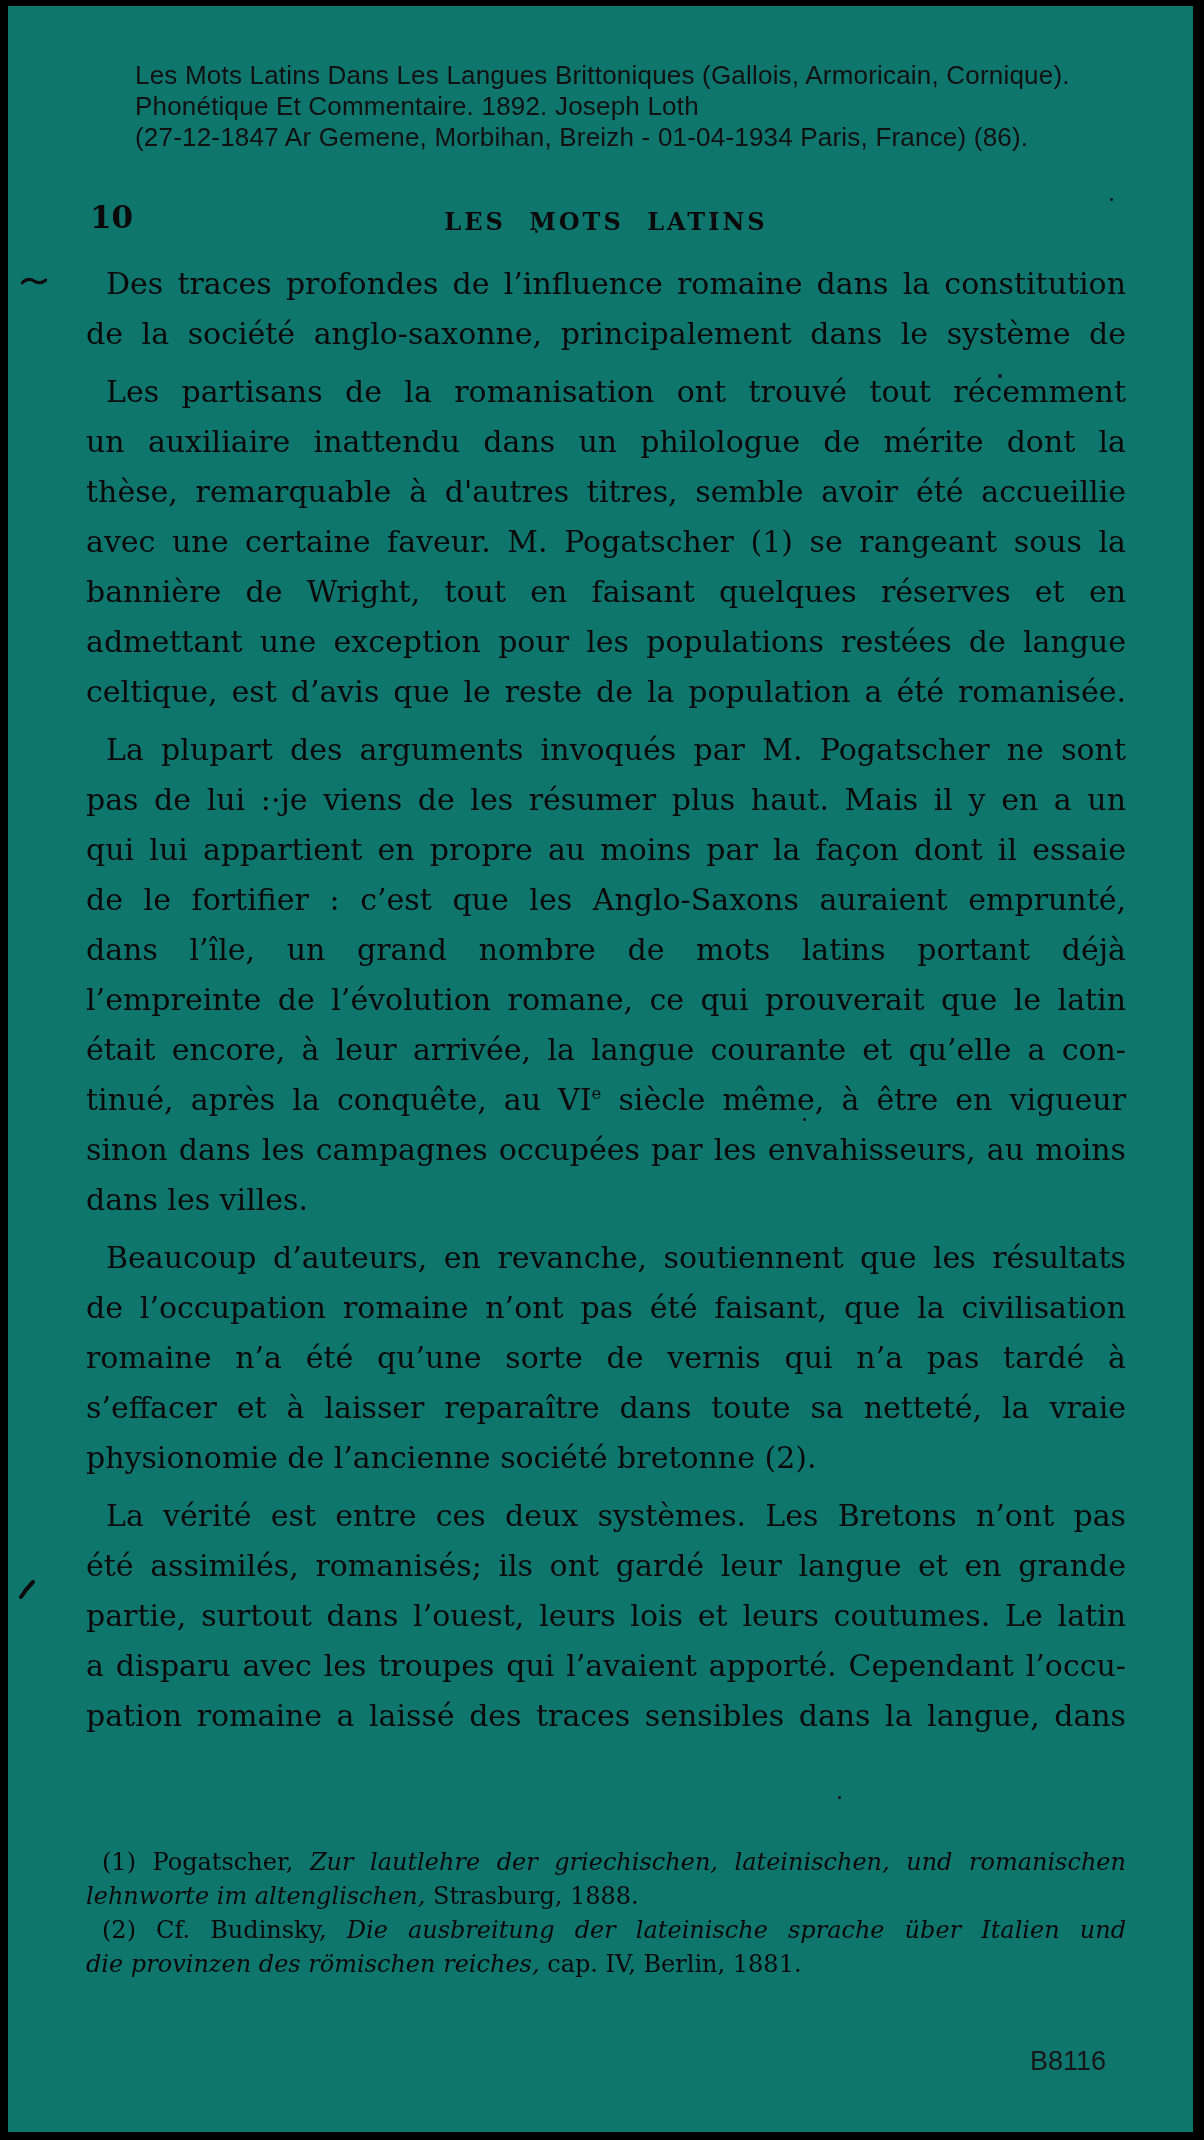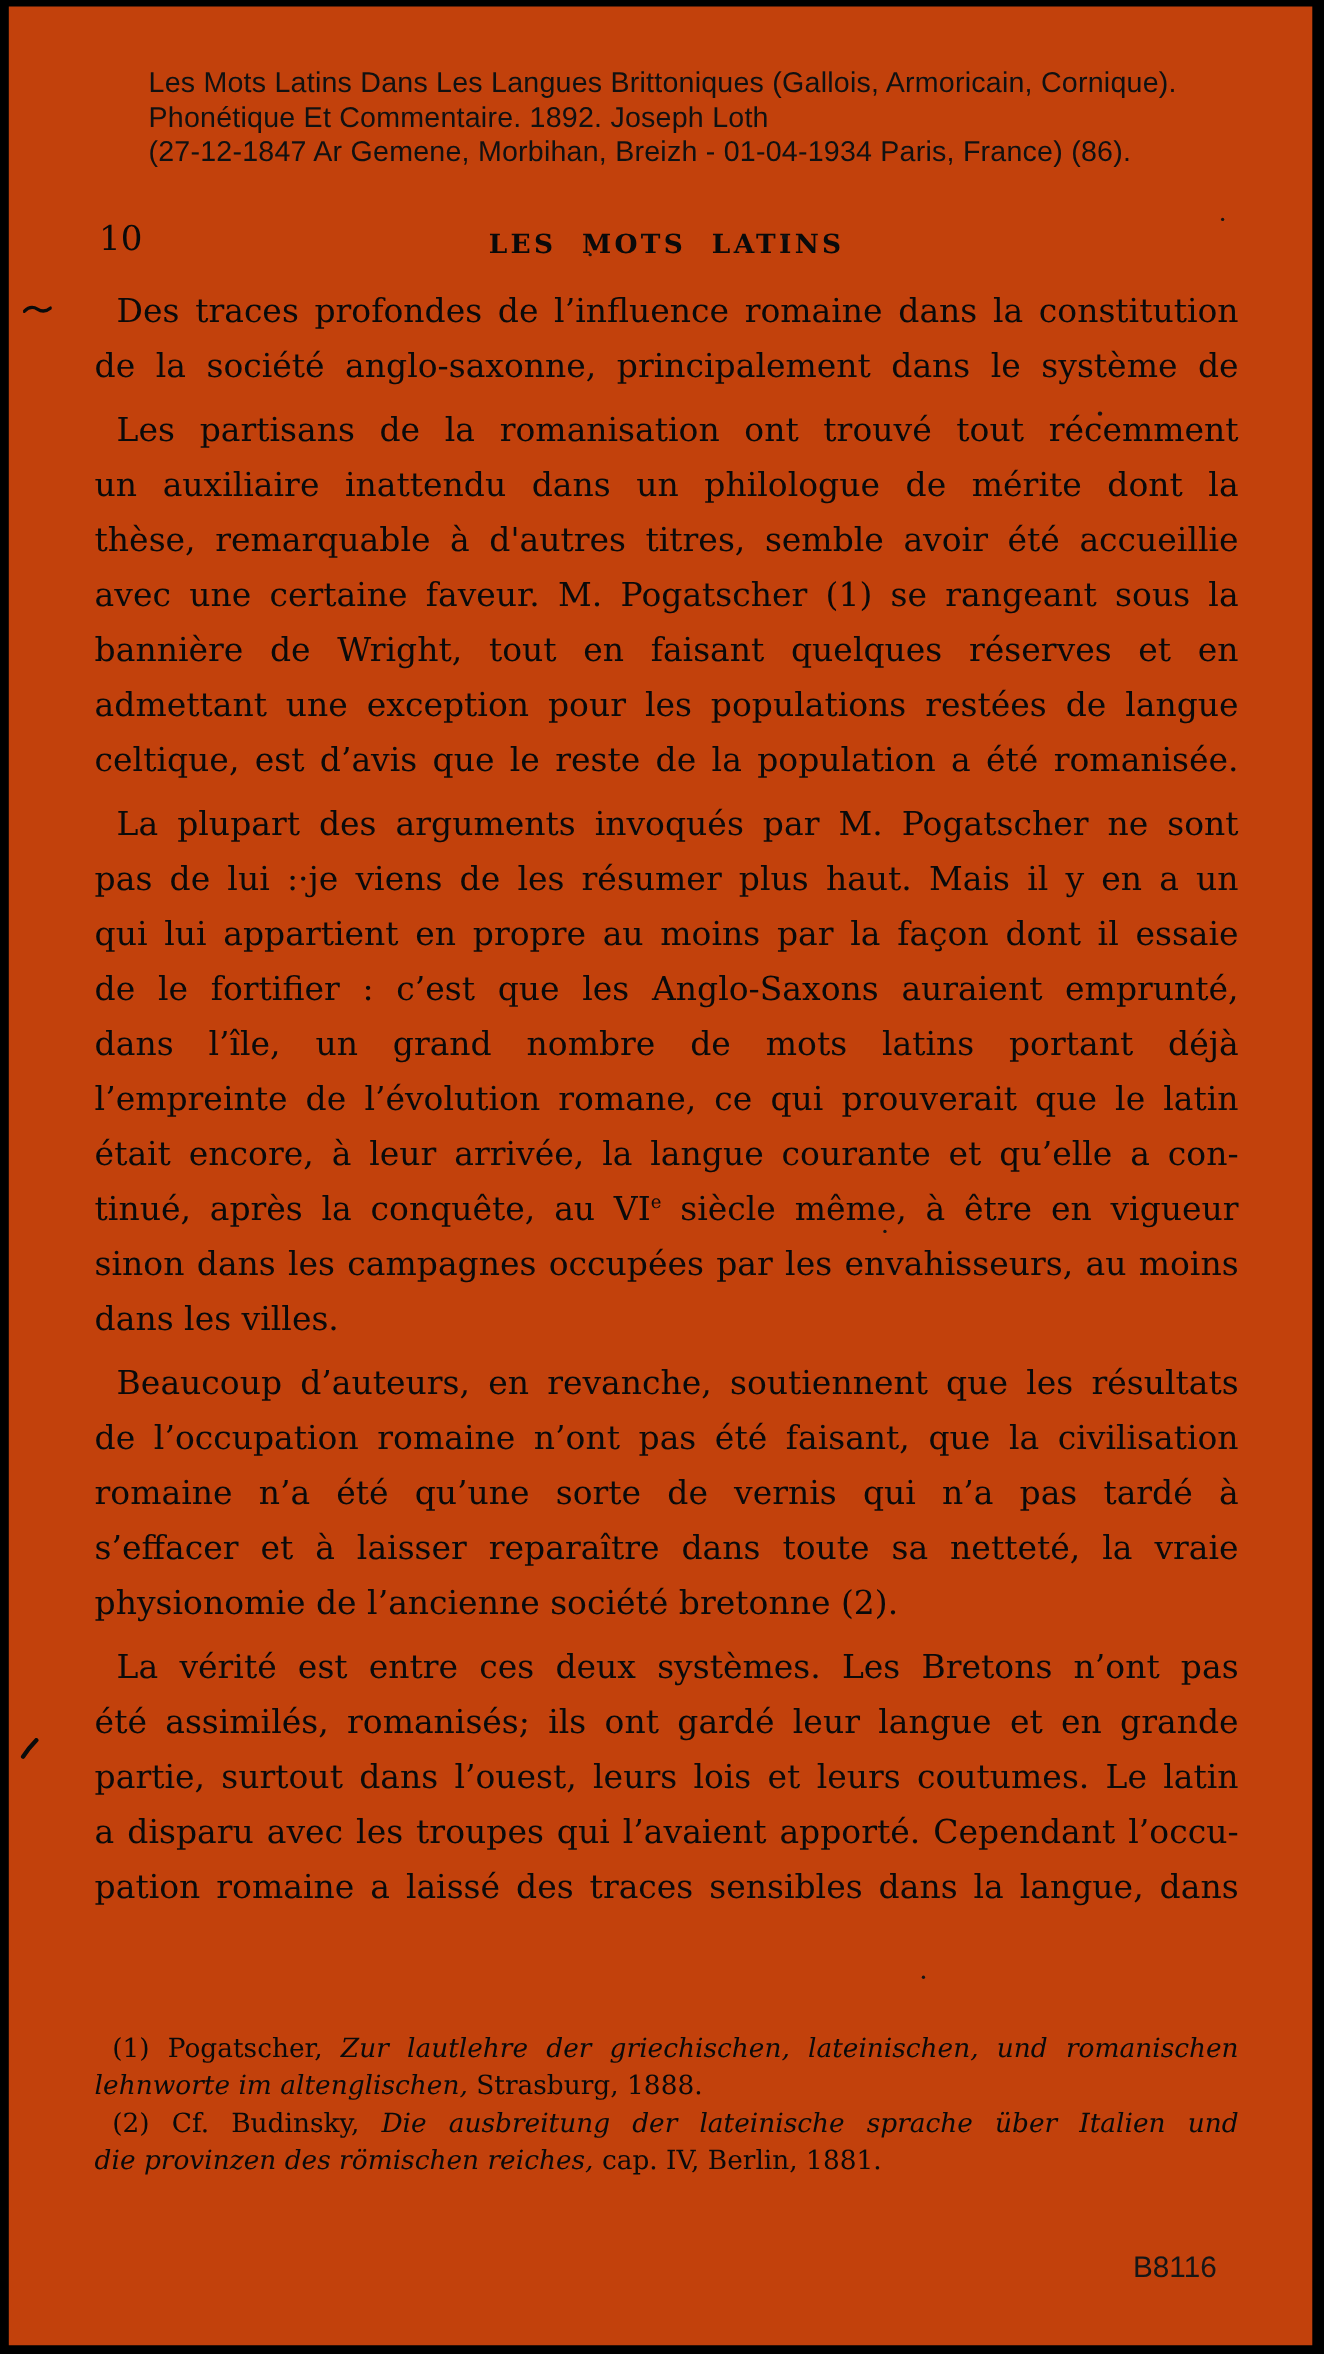--- a/index.html
+++ b/index.html
@@ -1,39 +1,39 @@
 <!DOCTYPE html>
 <html><head>
 <meta charset="utf-8">
 <style>
   html,body{margin:0;padding:0;background:#ffffff;}
   .page{
     position:relative;
     width:1204px;height:2140px;
-    background:#c2410c;
+    background:#0f766e;
     box-sizing:border-box;
     border-style:solid;border-color:#000;
     border-width:6px 11px 8px 8px;
     overflow:hidden;
     color:#0b0b0b;
   }
   
   .meta{
     position:absolute;left:127px;top:54px;
     font-family:"Liberation Sans",sans-serif;
     font-size:26px;line-height:31px;
     color:#111;
     letter-spacing:0.2px;
     white-space:nowrap;
   }
   
   .pagenum{
     position:absolute;left:82px;top:193px;
     font-family:"DejaVu Serif","Liberation Serif",serif;
-    font-weight:normal;font-size:31px;color:#0a0a0a;
+    font-weight:bold;font-size:31px;color:#0a0a0a;
   }
   .runtitle{
     position:absolute;left:78px;top:201px;width:1040px;
     text-align:center;
     font-family:"DejaVu Serif","Liberation Serif",serif;
     font-weight:bold;font-size:24px;
     letter-spacing:3px;word-spacing:12px;
     color:#0a0a0a;
   }
   

